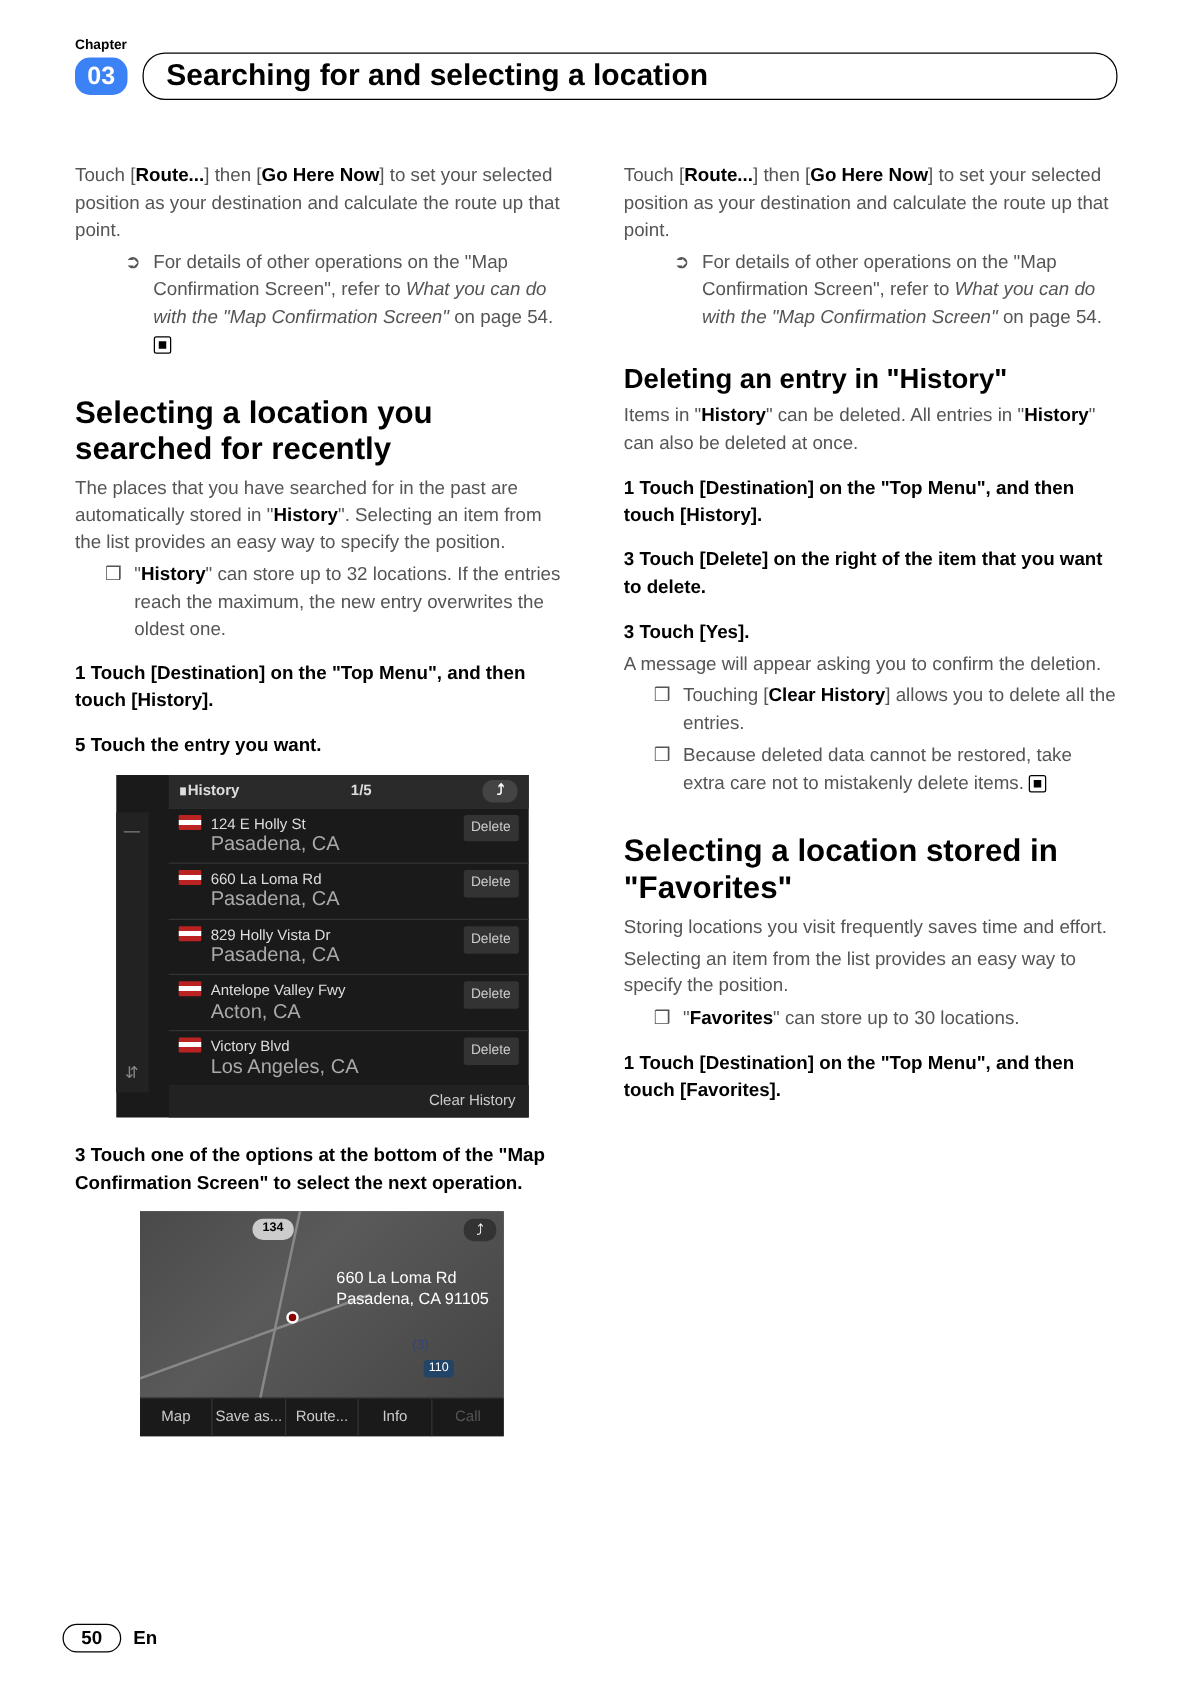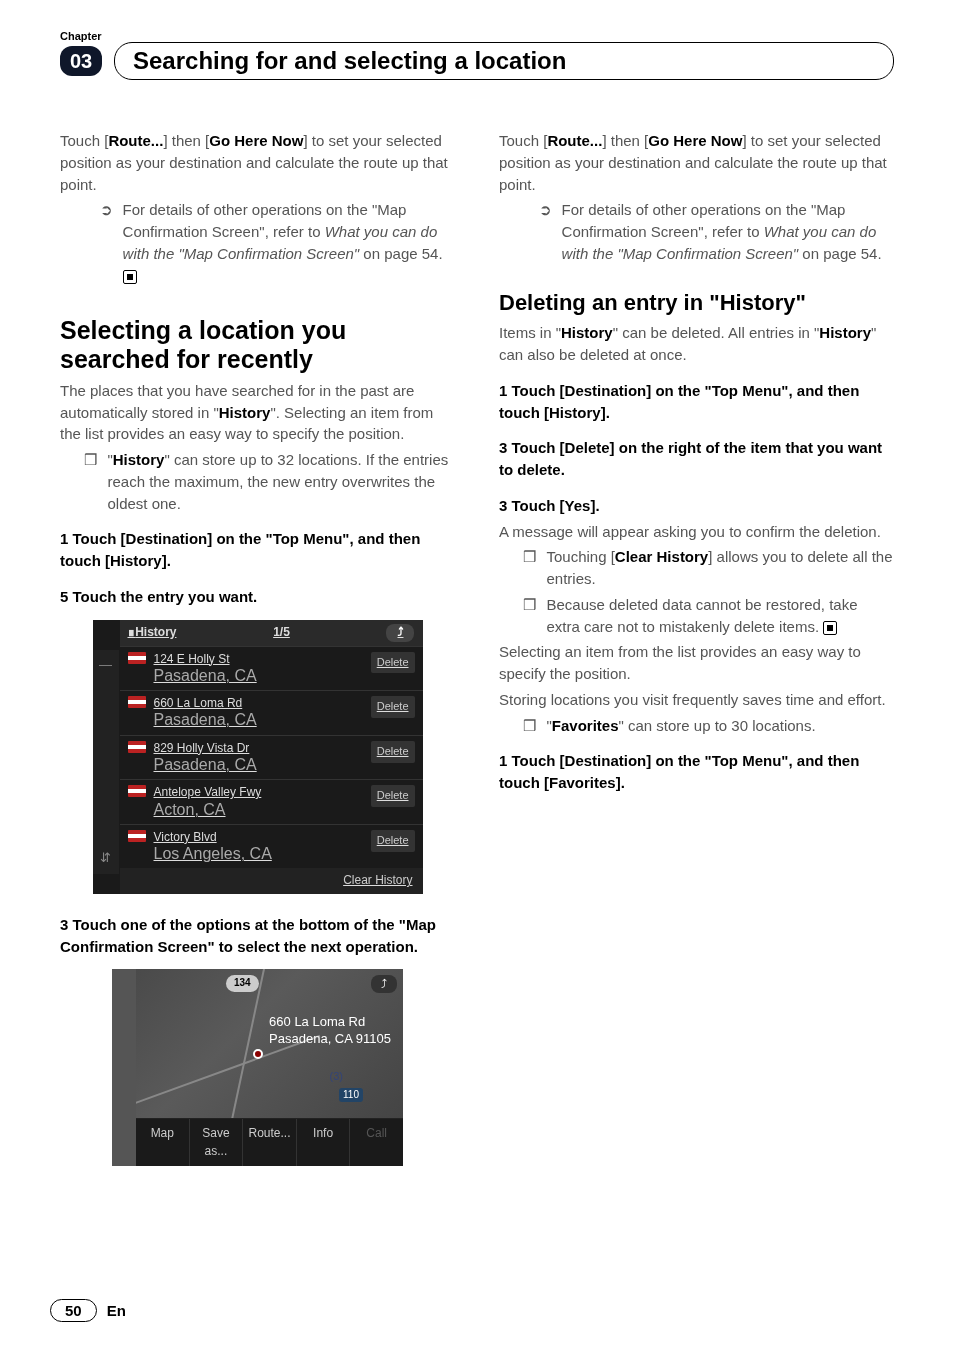--- a/index.html
+++ b/index.html
@@ -17,21 +17,21 @@
     font-weight: bold;
     color: #000;
   }
   .header-row {
     display: flex;
     align-items: center;
     gap: 12px;
     margin-bottom: 50px;
   }
   .chapter-badge {
-    background: #0f172a;
+    background: #3b82f6;
     color: #fff;
     font-size: 20px;
     font-weight: bold;
     border-radius: 12px;
     width: 42px;
     height: 30px;
     display: flex;
     align-items: center;
     justify-content: center;
   }
@@ -157,29 +157,28 @@
     background: #222;
     display: flex;
     flex-direction: column;
     justify-content: space-between;
     align-items: center;
     padding: 6px 0;
     color: #888;
     font-size: 13px;
   }
   .ss-wrap { position: relative; }
-  .ss-body { margin-left: 27px; text-decoration: underline; }
+  .ss-body { margin-left: 42px; }
 
   .mapshot {
     background: #555;
     width: 291px;
     margin: 12px auto;
     color: #ddd;
     font-size: 12px;
-    padding-left: 24px;
   }
   .mapshot-top {
     height: 150px;
     background: linear-gradient(135deg, #4a4a4a 0%, #5a5a5a 40%, #444 100%);
     position: relative;
     border-bottom: 1px solid #222;
     overflow: hidden;
   }
   .road1 { position:absolute; width:2px; height:200px; background:#888; left:110px; top:-20px; transform:rotate(12deg);}
   .road2 { position:absolute; width:200px; height:2px; background:#888; left:-10px; top:100px; transform:rotate(-20deg);}
@@ -376,22 +375,23 @@
       </span>
     </div>
     <div class="bullet-row">
       <span class="bul-sym">❒</span>
       <span>
         <span>Because deleted data cannot be restored, take extra care not to mistakenly delete items.</span>
         <span class="end-mark"></span>
       </span>
     </div>
 
+    <h2 class="major">Selecting a location stored in "Favorites"</h2>
+    <p>Storing locations you visit frequently saves time and effort.</p>
     <p>Selecting an item from the list provides an easy way to specify the position.</p>
-    <p>Storing locations you visit frequently saves time and effort.</p>
     <div class="bullet-row">
       <span class="bul-sym">❒</span>
       <span>
         <span>"</span><b>Favorites</b><span>" can store up to 30 locations.</span>
       </span>
     </div>
     <p class="step">1    Touch [Destination] on the "Top Menu", and then touch [Favorites].</p>
   </div>
 </div>
 

